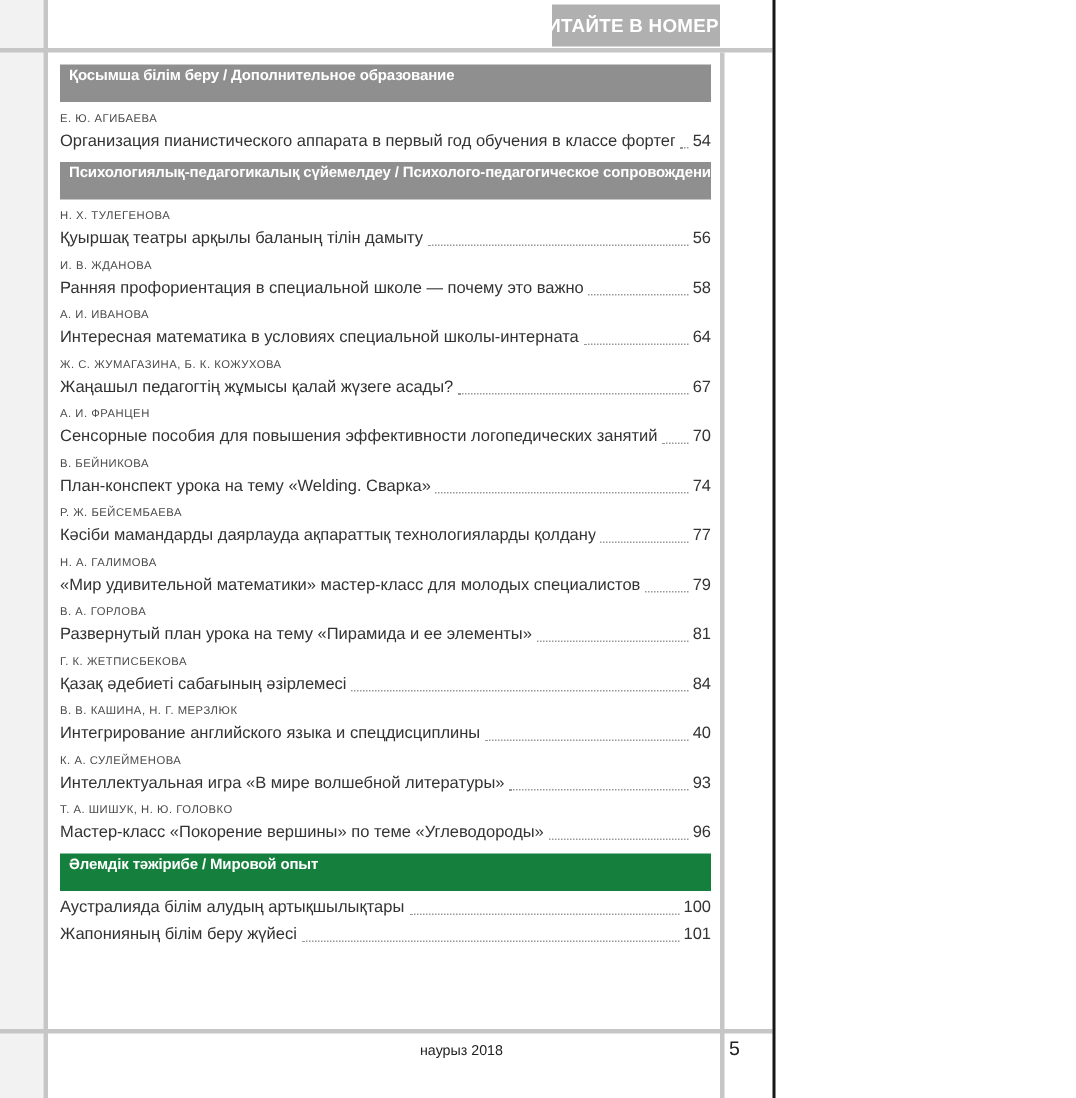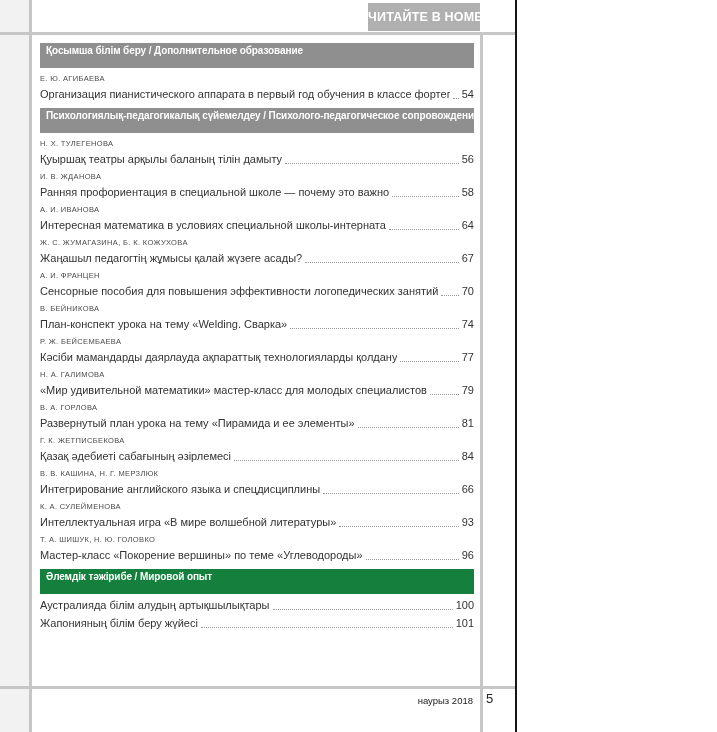--- a/index.html
+++ b/index.html
@@ -11,21 +11,21 @@
   .left-strip{position:absolute;left:0;top:0;width:29px;height:732px;background:#f2f2f2;}
   .vline-left{position:absolute;left:29px;top:0;width:3px;height:732px;background:#c6c6c6;}
   .hline-top{position:absolute;left:0;top:32px;width:515px;height:3px;background:#c6c6c6;}
   .hline-bottom{position:absolute;left:0;top:686px;width:515px;height:3px;background:#c6c6c6;}
   .vline-inner{position:absolute;left:480px;top:35px;width:3px;height:697px;background:#c6c6c6;}
   .black-line{position:absolute;left:515px;top:0;width:2px;height:732px;background:#161616;}
 
   .header-box{
     position:absolute;left:368px;top:3px;width:112px;height:28px;
     background:#b0b0b0;color:#ffffff;
-    display:flex;align-items:center;
+    display:flex;align-items:center;justify-content:center;
     font-size:12.5px;font-weight:700;letter-spacing:0.2px;white-space:nowrap;
   }
 
   .toc{position:absolute;left:40px;top:43px;width:434px;}
   .section-header{
     background:#8f8f8f;color:#ffffff;font-weight:700;
     font-size:10px;letter-spacing:-0.1px;
     height:25px;line-height:15px;padding-left:6px;
     margin:7px 0 1px 0;white-space:nowrap;overflow:hidden;
   }
@@ -36,21 +36,21 @@
   }
   .entry-row{
     display:flex;align-items:flex-end;
     margin-top:5px;font-size:11px;line-height:13px;color:#333333;
   }
   .entry-title{white-space:nowrap;overflow:hidden;flex:0 1 auto;}
   .leader{flex:1 0 6px;border-bottom:1px dotted #979797;margin:0 3px 2px 3px;height:0;}
   .entry-page{white-space:nowrap;font-size:11px;color:#333333;text-align:center;}
 
   .footer-date{
-    position:absolute;left:280px;top:695px;width:193px;text-align:right;
+    position:absolute;left:280px;top:695px;width:193px;text-align:left;
     font-size:9.5px;color:#222222;white-space:nowrap;
   }
   .folio{
     position:absolute;left:486px;top:691px;
     font-size:13px;color:#222222;
   }
 </style>
 </head>
 <body>
 
@@ -164,21 +164,21 @@
       <span class="entry-title">Қазақ әдебиеті сабағының әзірлемесі</span>
       <span class="leader"></span>
       <span class="entry-page">84</span>
     </div>
   </div>
         <div class="entry">
     <div class="entry-authors">В. В. КАШИНА, Н. Г. МЕРЗЛЮК</div>
     <div class="entry-row">
       <span class="entry-title">Интегрирование английского языка и спецдисциплины</span>
       <span class="leader"></span>
-      <span class="entry-page">66</span>
+      <span class="entry-page">40</span>
     </div>
   </div>
         <div class="entry">
     <div class="entry-authors">К. А. СУЛЕЙМЕНОВА</div>
     <div class="entry-row">
       <span class="entry-title">Интеллектуальная игра «В мире волшебной литературы»</span>
       <span class="leader"></span>
       <span class="entry-page">93</span>
     </div>
   </div>

